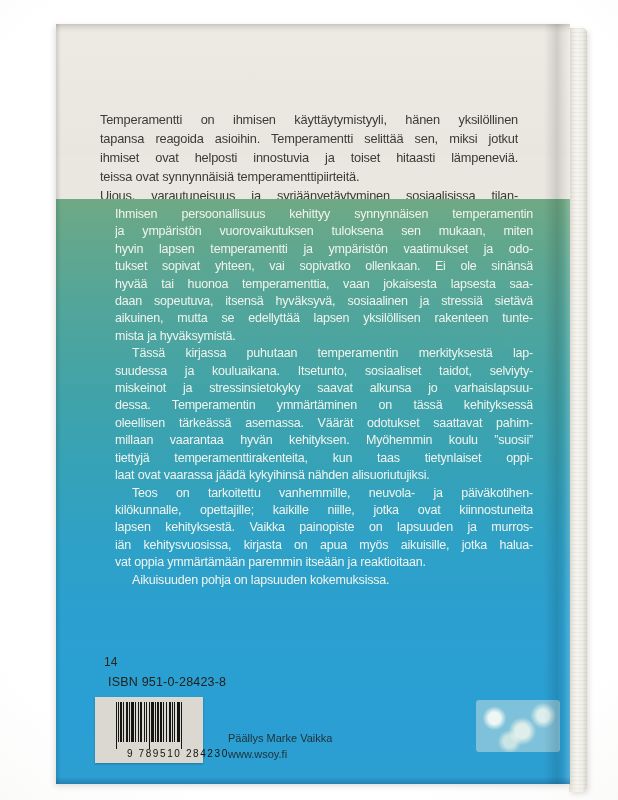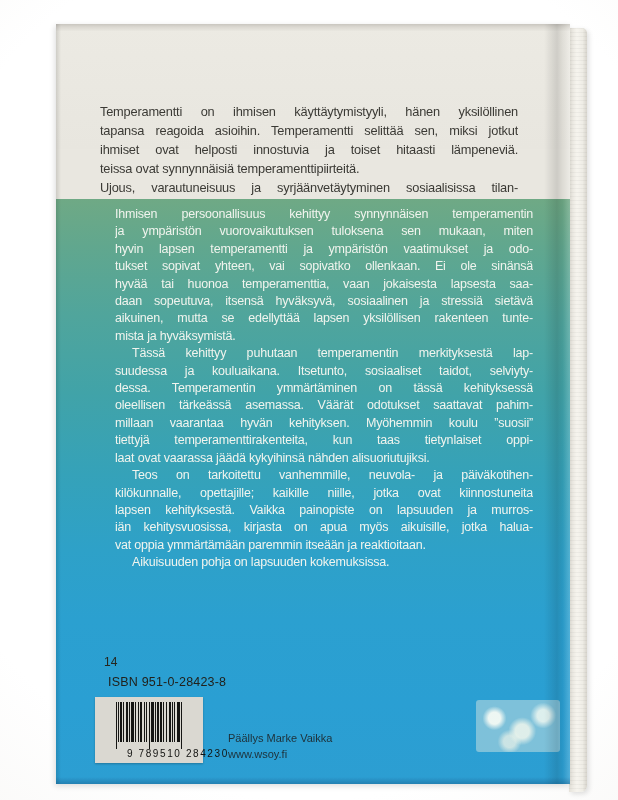--- a/index.html
+++ b/index.html
@@ -37,21 +37,21 @@
   }
   .groove{
     position:absolute;left:488px;top:0;bottom:0;width:26px;
     background:linear-gradient(90deg, rgba(0,0,0,0) 0%, rgba(0,0,0,0.12) 50%, rgba(0,0,0,0.05) 72%, rgba(255,255,255,0.18) 100%);
   }
   .bottom-shade{
     position:absolute;left:0;right:0;bottom:0;height:7px;
     background:linear-gradient(180deg,rgba(0,0,0,0),rgba(0,10,50,0.20));
   }
   .top-section{
-    position:absolute;left:0;top:0;width:514px;height:125px;
+    position:absolute;left:0;top:8px;width:514px;height:125px;
     background:linear-gradient(180deg,#eceae3 0%,#e8e6df 100%);
   }
   .panel{
     position:absolute;left:0;top:175px;width:514px;height:585px;
     background:linear-gradient(180deg,
       #6fa985 0%,
       #61a78e 8%,
       #50a59c 20%,
       #41a3a8 33%,
       #35a2b9 47%,
@@ -128,22 +128,23 @@
             <div class="tl">Ihmisen persoonallisuus kehittyy synnynnäisen temperamentin</div>
             <div class="tl">ja ympäristön vuorovaikutuksen tuloksena sen mukaan, miten</div>
             <div class="tl">hyvin lapsen temperamentti ja ympäristön vaatimukset ja odo-</div>
             <div class="tl">tukset sopivat yhteen, vai sopivatko ollenkaan. Ei ole sinänsä</div>
             <div class="tl">hyvää tai huonoa temperamenttia, vaan jokaisesta lapsesta saa-</div>
             <div class="tl">daan sopeutuva, itsensä hyväksyvä, sosiaalinen ja stressiä sietävä</div>
             <div class="tl">aikuinen, mutta se edellyttää lapsen yksilöllisen rakenteen tunte-</div>
             <div class="tl last">mista ja hyväksymistä.</div>
           </div>
         <div>
-            <div class="tl indent">Tässä kehittyy puhutaan temperamentin merkityksestä lap-</div>
+            <div class="tl indent">Tässä kirjassa puhutaan temperamentin merkityksestä lap-</div>
             <div class="tl">suudessa ja kouluaikana. Itsetunto, sosiaaliset taidot, selviyty-</div>
+            <div class="tl">miskeinot ja stressinsietokyky saavat alkunsa jo varhaislapsuu-</div>
             <div class="tl">dessa. Temperamentin ymmärtäminen on tässä kehityksessä</div>
             <div class="tl">oleellisen tärkeässä asemassa. Väärät odotukset saattavat pahim-</div>
             <div class="tl">millaan vaarantaa hyvän kehityksen. Myöhemmin koulu ”suosii”</div>
             <div class="tl">tiettyjä temperamenttirakenteita, kun taas tietynlaiset oppi-</div>
             <div class="tl last">laat ovat vaarassa jäädä kykyihinsä nähden alisuoriutujiksi.</div>
           </div>
         <div>
             <div class="tl indent">Teos on tarkoitettu vanhemmille, neuvola- ja päiväkotihen-</div>
             <div class="tl">kilökunnalle, opettajille; kaikille niille, jotka ovat kiinnostuneita</div>
             <div class="tl">lapsen kehityksestä. Vaikka painopiste on lapsuuden ja murros-</div>

